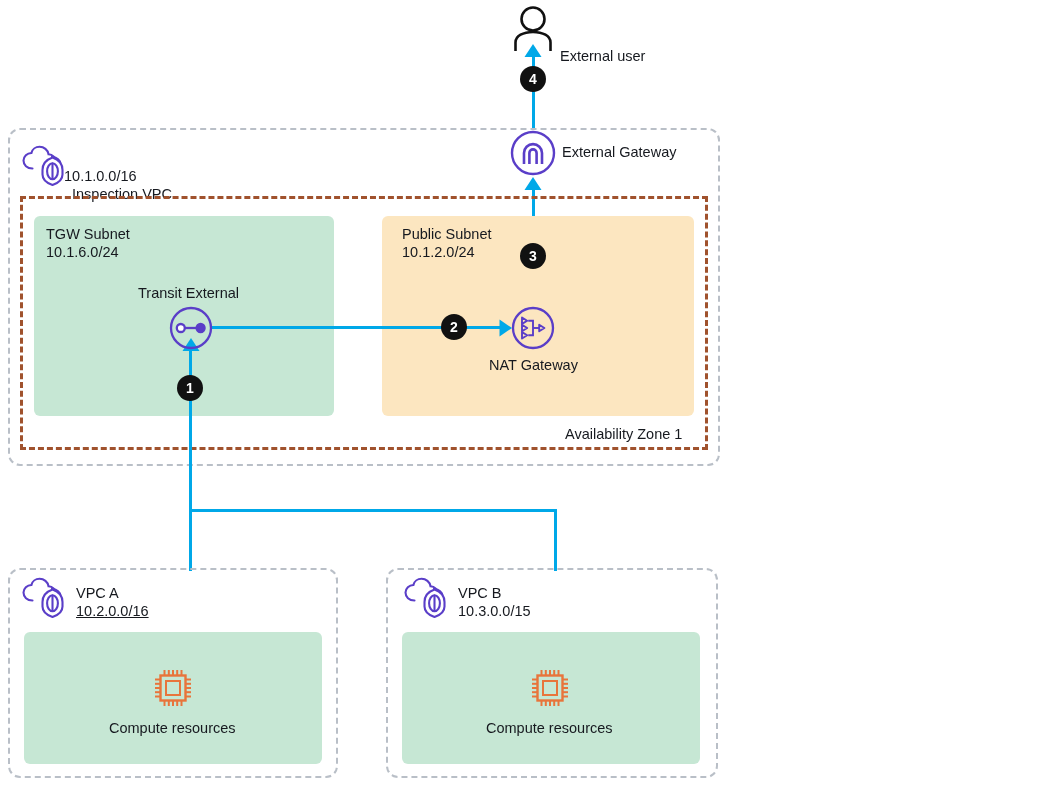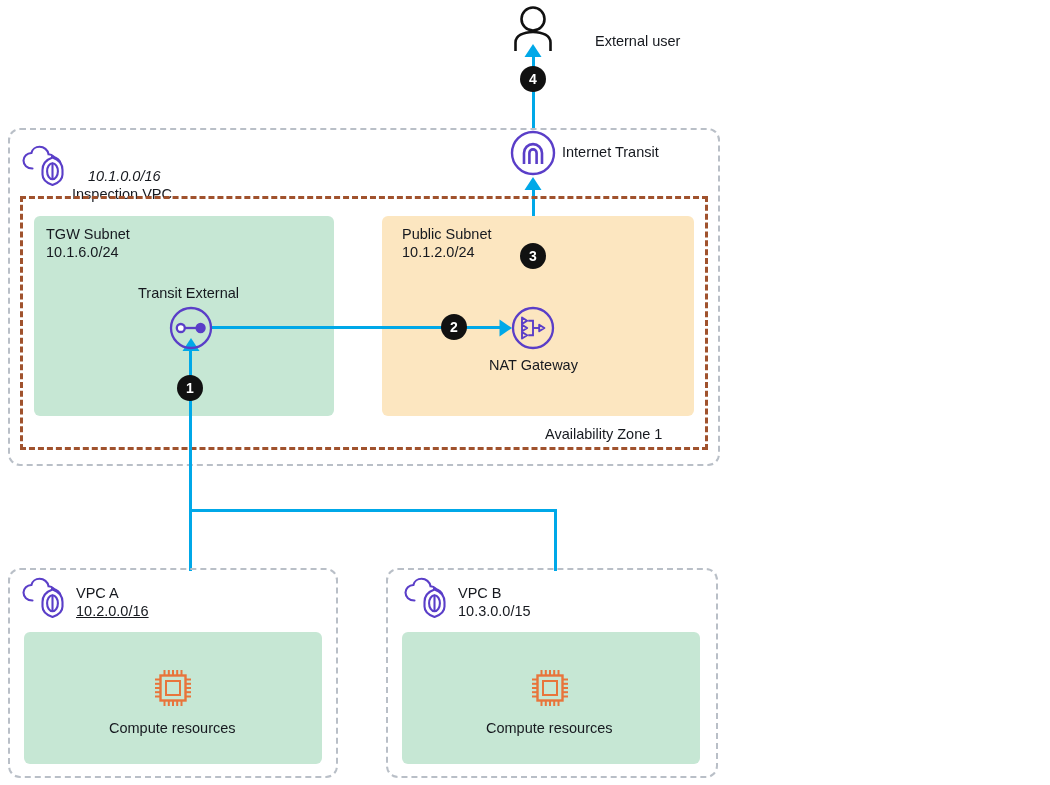--- a/index.html
+++ b/index.html
@@ -71,38 +71,38 @@
 <body>
 
 <div id="canvas">
 
   <div class="icon-wrap" style="left:512px;top:6px;">
     <svg width="42" height="46" viewBox="0 0 42 46">
       <circle cx="21" cy="13" r="11.5" fill="none" stroke="#111" stroke-width="2.6"></circle>
       <path d="M3.5 45 V36.5 C3.5 29.8 11.3 26 21 26 C30.7 26 38.5 29.8 38.5 36.5 V45" fill="none" stroke="#111" stroke-width="2.6" stroke-linejoin="round"></path>
     </svg>
   </div>
-  <div class="label" style="left:560px;top:33px;margin-left:35px;">External user</div>
+  <div class="label" style="left:560px;top:48px;">External user</div>
 
   <div class="line vline" style="left:532px;top:55px;height:75px;"></div>
   <div class="abs" style="left:524px;top:44px;">
     <svg width="18" height="14" viewBox="0 0 18 14">
         <polygon points="9,0 17.5,13 0.5,13" fill="#00a8e8"></polygon>
       </svg>
   </div>
   <div class="badge" style="left:520px;top:66px;">4</div>
 
   <div class="icon-wrap" style="left:510px;top:130px;">
     <svg width="46" height="46" viewBox="0 0 46 46">
       <circle cx="23" cy="23" r="21" fill="#ffffff" stroke="#5a3ec8" stroke-width="2.4"></circle>
       <path d="M14 34 V23 C14 18.1 18.0 14.1 23 14.1 C28.0 14.1 32 18.1 32 23 V34" fill="none" stroke="#5a3ec8" stroke-width="2.6"></path>
       <path d="M19.4 34 V23 C19.4 21.0 21.0 19.4 23 19.4 C25.0 19.4 26.6 21.0 26.6 23 V34" fill="none" stroke="#5a3ec8" stroke-width="2.6"></path>
     </svg>
   </div>
-  <div class="label" style="left:562px;top:144px;">Internet Transit</div>
+  <div class="label" style="left:562px;top:144px;">External Gateway</div>
 
   <div class="line vline" style="left:532px;top:188px;height:128px;"></div>
   <div class="abs" style="left:524px;top:177px;">
     <svg width="18" height="14" viewBox="0 0 18 14">
         <polygon points="9,0 17.5,13 0.5,13" fill="#00a8e8"></polygon>
       </svg>
   </div>
   <div class="badge" style="left:520px;top:243px;">3</div>
 
   <div class="vpc-box" style="left:8px;top:128px;width:712px;height:338px;"></div>
@@ -115,24 +115,24 @@
       <path d="M30 10.5 C35.5 12.0 38.0 14.6 38.2 17.0" fill="none" stroke="#5a3ec8" stroke-width="2.1" stroke-linecap="round"></path>
       <path d="M30.5 11.5 C24.0 13.8 20.5 18.0 20.5 24.0 L20.5 28.5
                C20.5 33.2 24.5 37.0 30.5 39.0
                C36.5 37.0 40.5 33.2 40.5 28.5 L40.5 24.0
                C40.5 18.0 37.0 13.8 30.5 11.5 Z" fill="#ffffff" stroke="#5a3ec8" stroke-width="2.1" stroke-linejoin="round"></path>
       <path d="M30.5 17.5 L30.5 33.0" fill="none" stroke="#5a3ec8" stroke-width="2.1" stroke-linecap="round"></path>
       <ellipse cx="30.5" cy="25.2" rx="5.4" ry="8.0" fill="none" stroke="#5a3ec8" stroke-width="2.1"></ellipse>
     </svg>
   </div>
   <div class="label" style="left:72px;top:150px;margin-top:36px;">Inspection VPC</div>
-  <div class="label" style="left:88px;top:168px;font-style:italic;">10.1.0.0/16</div>
+  <div class="label" style="left:64px;top:168px;">10.1.0.0/16</div>
 
   <div class="az-box" style="left:20px;top:196px;width:688px;height:254px;"></div>
-  <div class="label" style="left:545px;top:426px;">Availability Zone 1</div>
+  <div class="label" style="left:565px;top:426px;">Availability Zone 1</div>
 
   <div class="subnet subnet-green" style="left:34px;top:216px;width:300px;height:200px;"></div>
   <div class="label" style="left:46px;top:226px;">TGW Subnet</div>
   <div class="label" style="left:46px;top:244px;">10.1.6.0/24</div>
 
   <div class="label" style="left:138px;top:285px;">Transit External</div>
 
   <div class="icon-wrap" style="left:169px;top:306px;">
     <svg width="44" height="44" viewBox="0 0 44 44">
       <circle cx="22" cy="22" r="20" fill="none" stroke="#5a3ec8" stroke-width="2.3"></circle>

